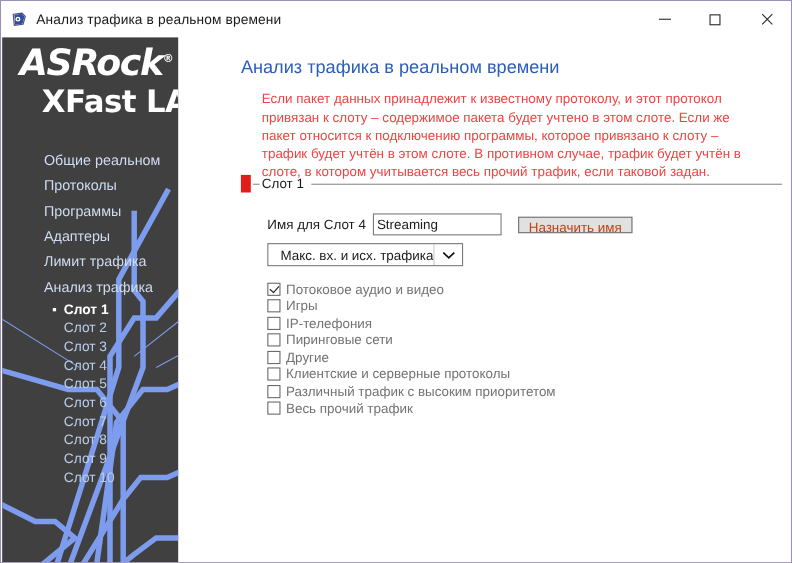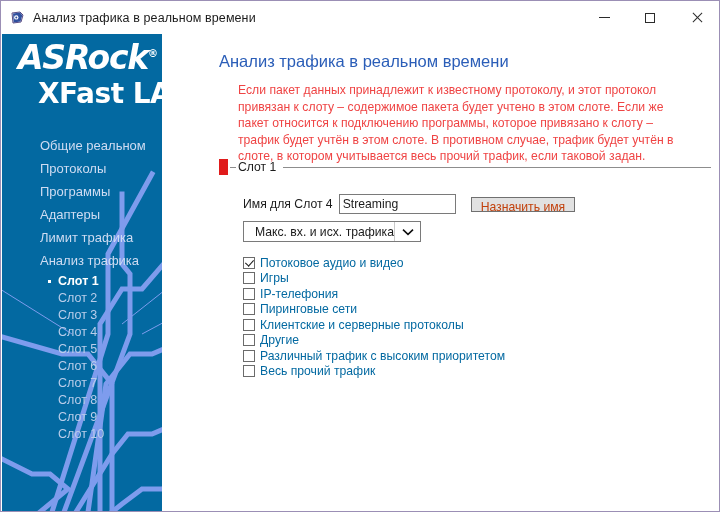--- a/index.html
+++ b/index.html
@@ -87,21 +87,21 @@
   }
   .glyph-close:before { transform: rotate(45deg); transform-origin: 50% 50%; }
   .glyph-close:after  { transform: rotate(-45deg); transform-origin: 50% 50%; }
 
   
   .sidebar {
     position: absolute;
     left: 1px; top: 33px;
     width: 160px;
     height: 478px;
-    background: #0369a1;
+    background: #404040;
     overflow: hidden;
   }
   .traces {
     position:absolute;
     left:0; top:0;
     width:196px; height:478px;
     pointer-events:none;
   }
   .logo {
     position: absolute;
@@ -329,21 +329,21 @@
     content:"";
     position:absolute;
     left: 3px; top: 0px;
     width: 4px; height: 7px;
     border: solid #1b1b1b;
     border-width: 0 1.6px 1.6px 0;
     transform: rotate(42deg);
   }
   .check-label {
     font-size: 12.2px;
-    color: #0369a1;
+    color: #737373;
     white-space: nowrap;
     line-height: 14px;
   }
 </style>
 </head>
 <body>
 
 <div class="window">
 
   <div class="titlebar">
@@ -460,25 +460,25 @@
         <div class="check-row">
           <span class="cbox"></span>
           <span class="check-label">IP-телефония</span>
         </div>
         <div class="check-row">
           <span class="cbox"></span>
           <span class="check-label">Пиринговые сети</span>
         </div>
         <div class="check-row">
           <span class="cbox"></span>
+          <span class="check-label">Другие</span>
+        </div>
+        <div class="check-row">
+          <span class="cbox"></span>
           <span class="check-label">Клиентские и серверные протоколы</span>
-        </div>
-        <div class="check-row">
-          <span class="cbox"></span>
-          <span class="check-label">Другие</span>
         </div>
         <div class="check-row">
           <span class="cbox"></span>
           <span class="check-label">Различный трафик с высоким приоритетом</span>
         </div>
         <div class="check-row">
           <span class="cbox"></span>
           <span class="check-label">Весь прочий трафик</span>
         </div>
       </div>

